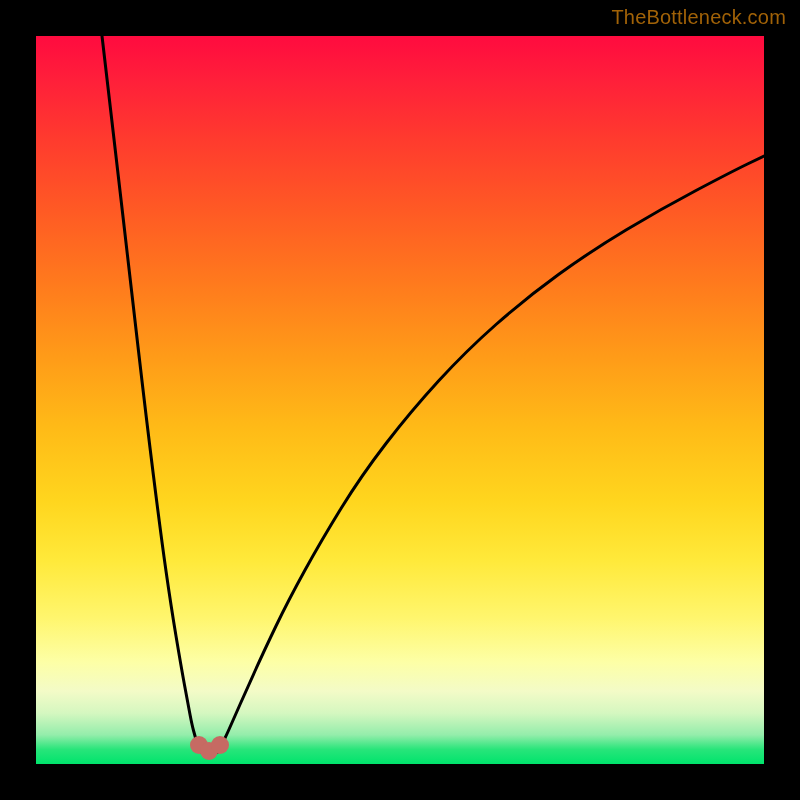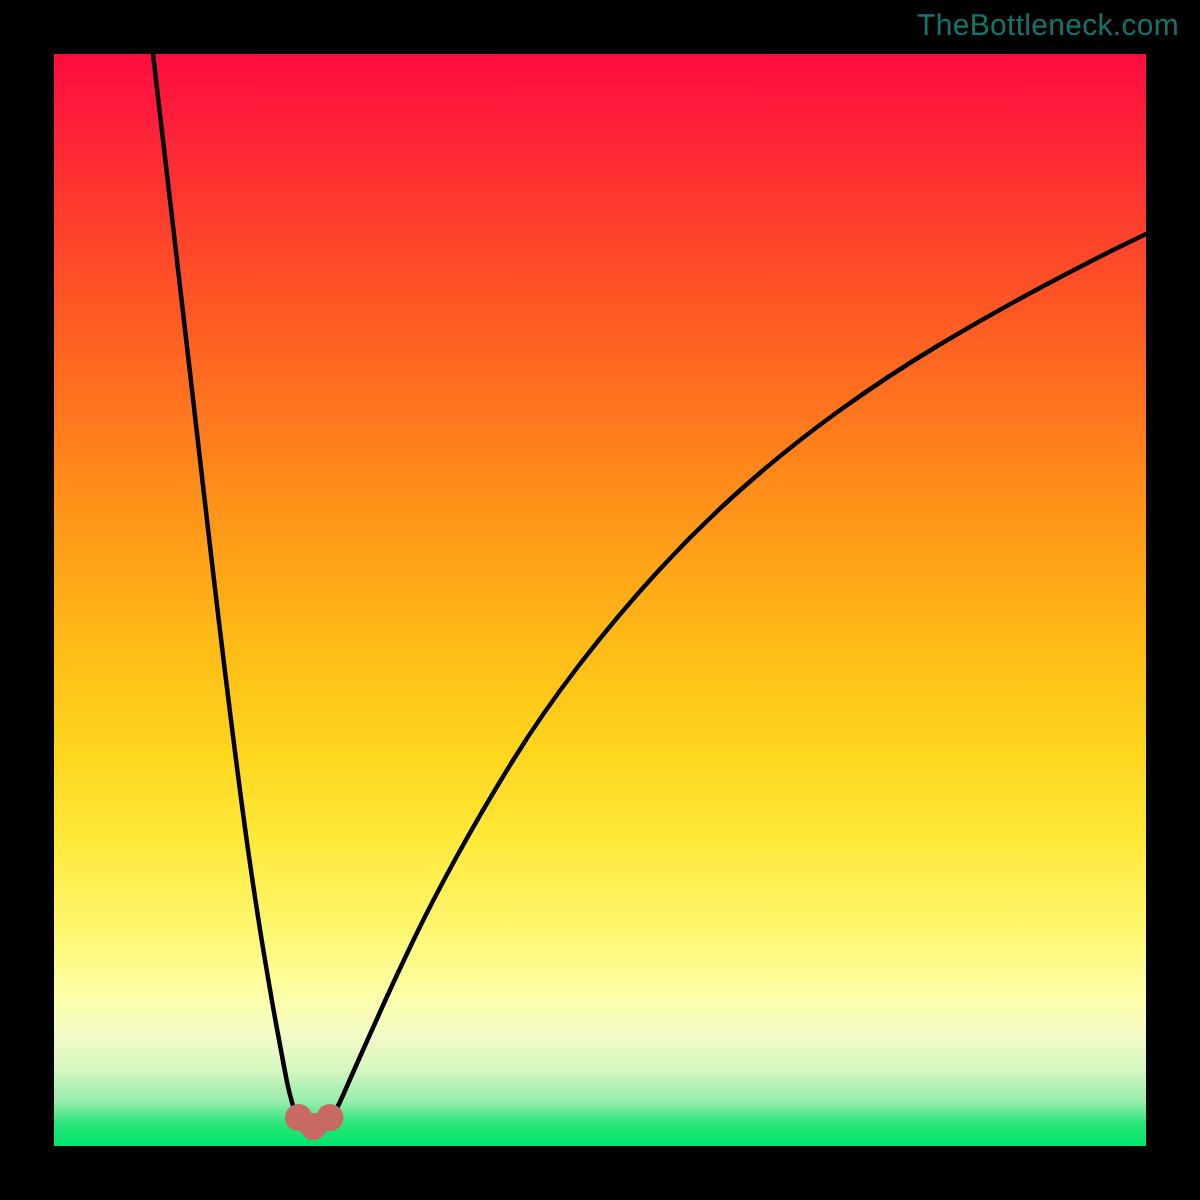--- a/index.html
+++ b/index.html
@@ -43,21 +43,21 @@
       #d5f7c0 93%,
       #94edab 96%,
       #28e57a 98%,
       #00e46c 100%
     );
   }
   .watermark {
     position: absolute;
     top: 6px;
     right: 14px;
-    color: #0f766e;
+    color: #a16207;
     font-size: 20px;
     letter-spacing: 0.2px;
     user-select: none;
   }
   svg.curve {
     position: absolute;
     left: 0;
     top: 0;
     width: 728px;
     height: 728px;

